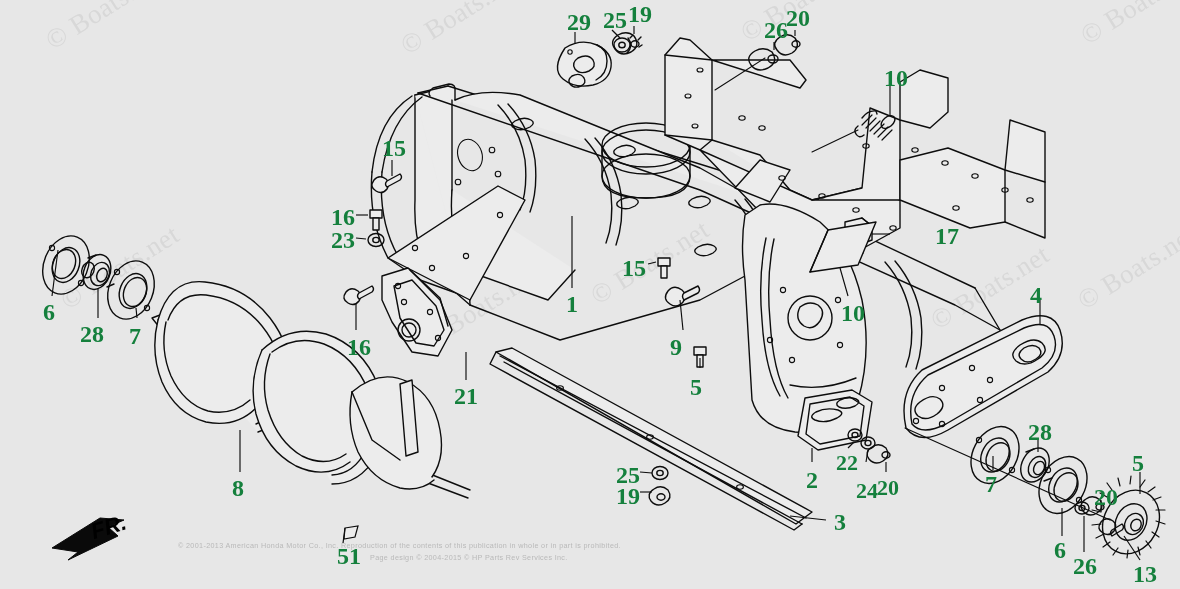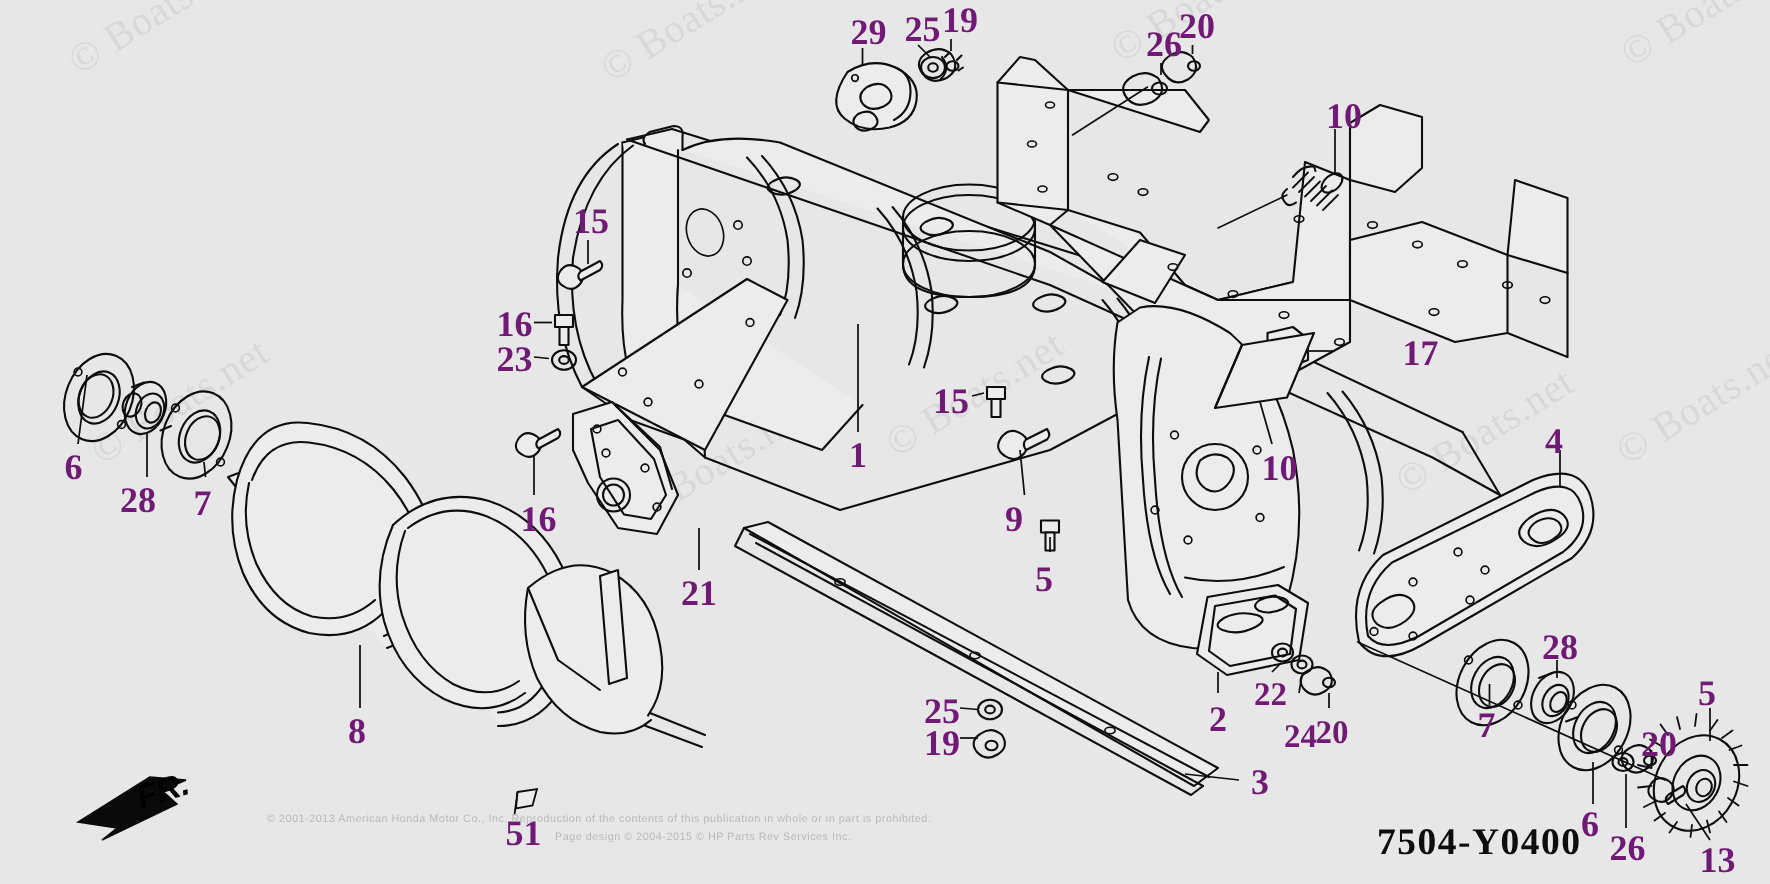--- a/index.html
+++ b/index.html
@@ -23,21 +23,21 @@
     pointer-events:none;
     user-select:none;
     letter-spacing:.5px;
   }
 
   .lbl{
     position:absolute;
     font-family:"Liberation Serif", serif;
     font-size:24px;
     font-weight:700;
-    color:#701a75;
+    color:#15803d;
     white-space:nowrap;
     line-height:1;
   }
   .lbl.sm{font-size:22px;}
 
   .partno{
     position:absolute;
     font-family:"Liberation Serif", serif;
     font-size:25px;
     font-weight:700;
@@ -478,18 +478,17 @@
   <div class="lbl" style="left:985px;top:472px;">7</div>
   <div class="lbl" style="left:1028px;top:420px;">28</div>
   <div class="lbl" style="left:1054px;top:538px;">6</div>
   <div class="lbl" style="left:1073px;top:554px;">26</div>
   <div class="lbl" style="left:1094px;top:485px;">20</div>
   <div class="lbl" style="left:1132px;top:451px;">5</div>
   <div class="lbl" style="left:1133px;top:562px;">13</div>
 
   <div class="fr" style="left:88px;top:520px;">FR.</div>
 
-  <div class="partno" style="left:918px;top:548px;">7504-Y0400</div>
 
   <div class="copy" style="left:178px;top:541px;">© 2001-2013 American Honda Motor Co., Inc.  Reproduction of the contents of this publication in whole or in part is prohibited.</div>
   <div class="copy" style="left:370px;top:553px;">Page design © 2004-2015 © HP Parts Rev Services Inc.</div>
 
 </div>
 
 </body></html>

